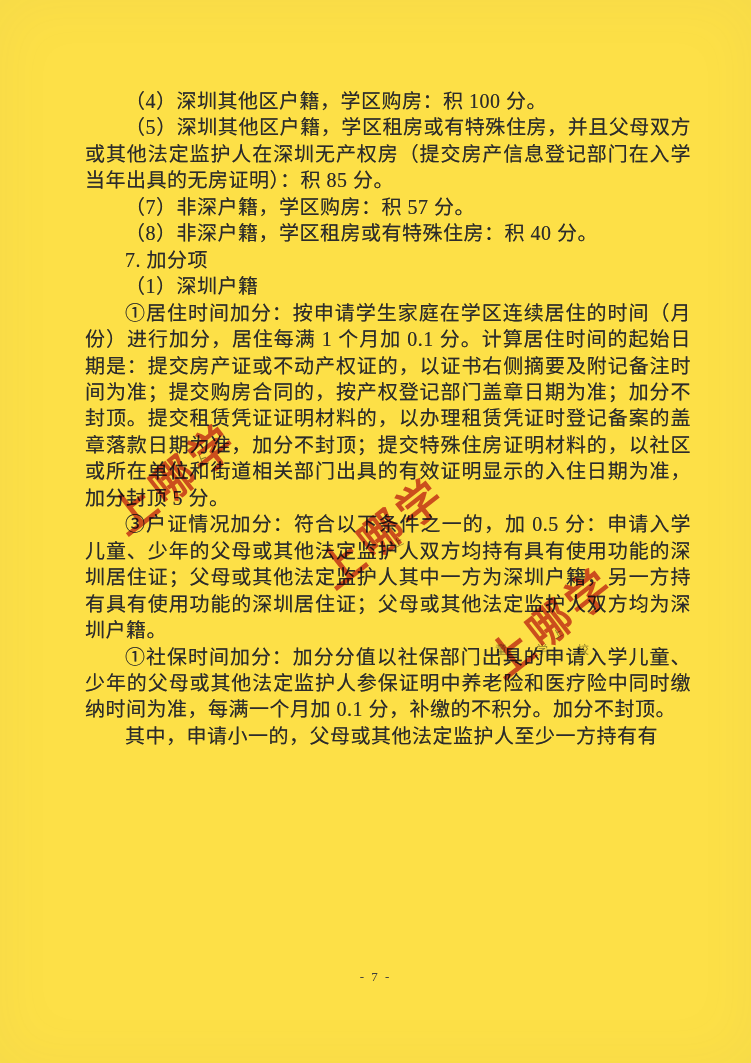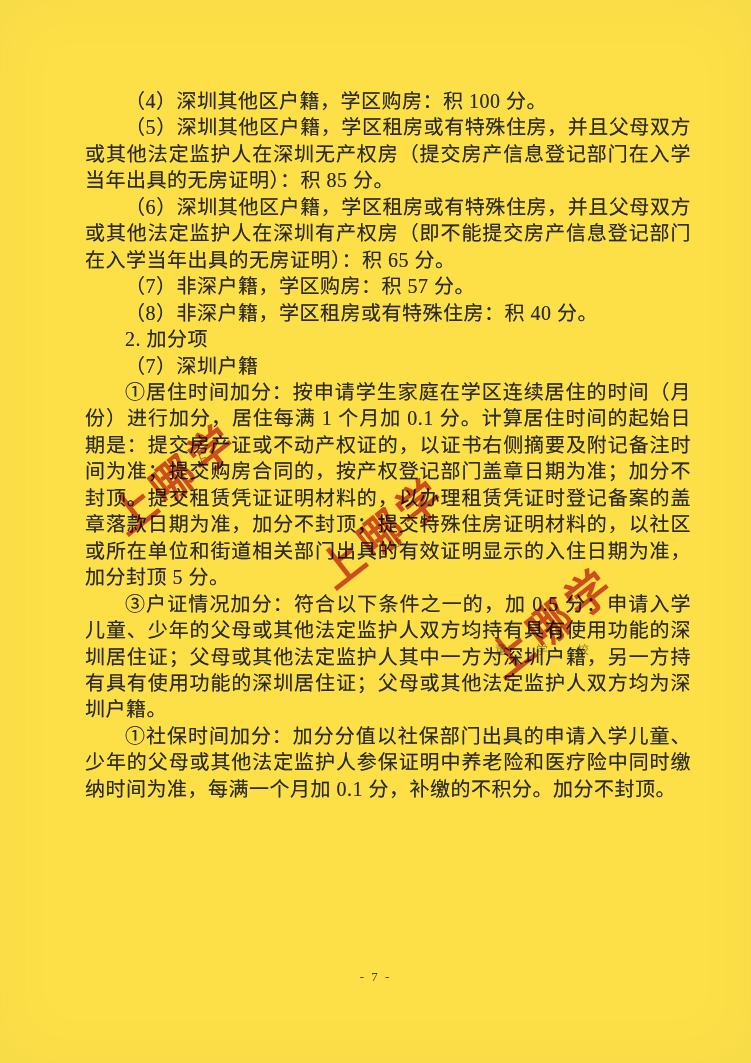--- a/index.html
+++ b/index.html
@@ -65,28 +65,28 @@
   }
 </style>
 </head>
 <body>
 
 <div class="page">
 
   <div class="content">
     <p>（4）深圳其他区户籍，学区购房：积 100 分。</p>
     <p>（5）深圳其他区户籍，学区租房或有特殊住房，并且父母双方或其他法定监护人在深圳无产权房（提交房产信息登记部门在入学当年出具的无房证明）：积 85 分。</p>
-    <p>（6）深圳其他区户籍，学区租房或有特殊住房，并且父母双方或其他法定监护人在深圳有产权房（即不能提交房产信息登记部门在入学当年出具的无房证明）：积 65 分。</p>
     <p>（7）非深户籍，学区购房：积 57 分。</p>
     <p>（8）非深户籍，学区租房或有特殊住房：积 40 分。</p>
-    <p>2. 加分项</p>
-    <p>（7）深圳户籍</p>
+    <p>7. 加分项</p>
+    <p>（1）深圳户籍</p>
     <p>①居住时间加分：按申请学生家庭在学区连续居住的时间（月份）进行加分，居住每满 1 个月加 0.1 分。计算居住时间的起始日期是：提交房产证或不动产权证的，以证书右侧摘要及附记备注时间为准；提交购房合同的，按产权登记部门盖章日期为准；加分不封顶。提交租赁凭证证明材料的，以办理租赁凭证时登记备案的盖章落款日期为准，加分不封顶；提交特殊住房证明材料的，以社区或所在单位和街道相关部门出具的有效证明显示的入住日期为准，加分封顶 5 分。</p>
     <p>③户证情况加分：符合以下条件之一的，加 0.5 分：申请入学儿童、少年的父母或其他法定监护人双方均持有具有使用功能的深圳居住证；父母或其他法定监护人其中一方为深圳户籍，另一方持有具有使用功能的深圳居住证；父母或其他法定监护人双方均为深圳户籍。</p>
     <p>①社保时间加分：加分分值以社保部门出具的申请入学儿童、少年的父母或其他法定监护人参保证明中养老险和医疗险中同时缴纳时间为准，每满一个月加 0.1 分，补缴的不积分。加分不封顶。</p>
+    <p>其中，申请小一的，父母或其他法定监护人至少一方持有有</p>
   </div>
 
   <div class="watermark wm1">上哪学</div>
   <div class="watermark wm2">上哪学</div>
   <div class="watermark wm3">上哪学</div>
 
   <div class="wm-cap cap1">上</div>
   <div class="wm-cap cap2">上</div>
   <div class="wm-cap cap3">童 学 校</div>
   <div class="wm-cap cap4">上</div>

